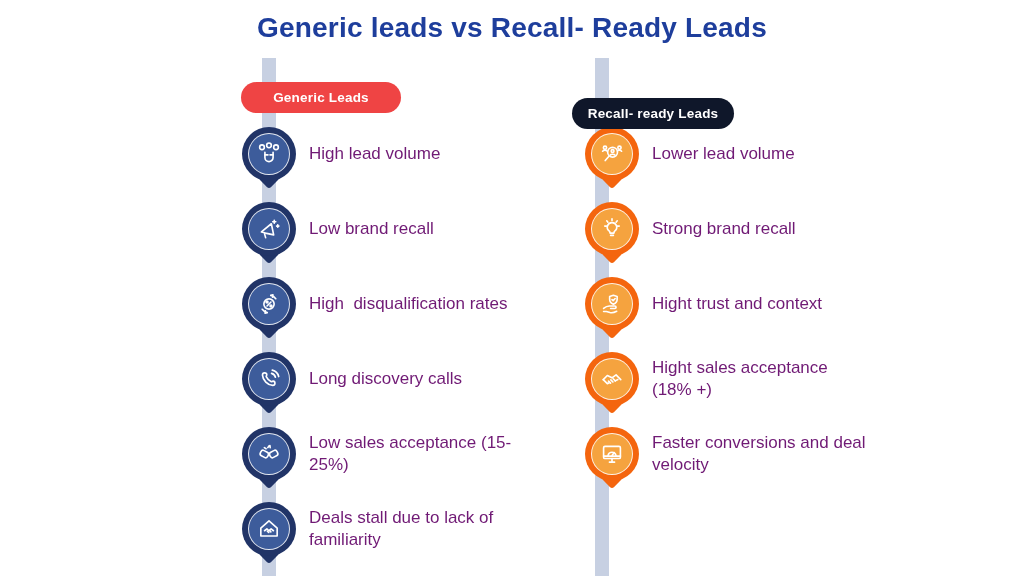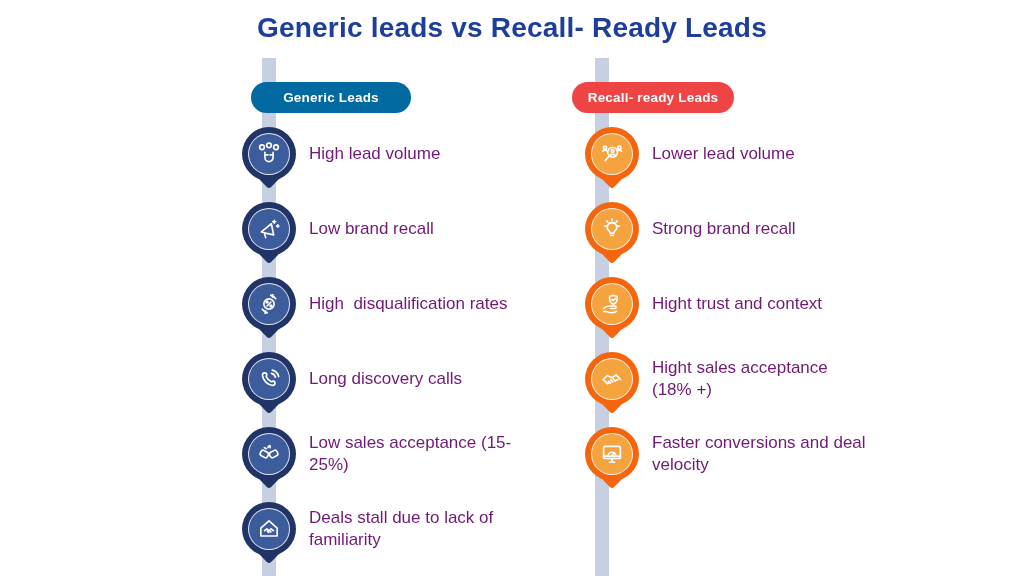--- a/index.html
+++ b/index.html
@@ -5,22 +5,22 @@
   html,body{margin:0;padding:0;background:#fff;}
   .canvas{position:relative;width:1024px;height:576px;background:#ffffff;overflow:hidden;
           font-family:"Liberation Sans",sans-serif;}
   .title{position:absolute;top:12px;left:0;width:100%;text-align:center;
          font-size:28px;font-weight:bold;color:#1e3e9c;letter-spacing:.2px;}
   .tbar{position:absolute;top:58px;width:14px;height:518px;background:#c7d0e2;}
   .tbar.left{left:262px;} .tbar.right{left:595px;}
   .pill{position:absolute;top:82px;height:31px;border-radius:16px;color:#fff;
         font-size:13.5px;font-weight:bold;display:flex;align-items:center;justify-content:center;
         letter-spacing:.2px;z-index:3;}
-  .pill.left{left:251px;width:160px;background:#0369a1;text-align:center;}
-  .pill.right{left:572px;width:162px;background:#ef4444;}
+  .pill.left{left:241px;width:160px;background:#ef4444;text-align:center;}
+  .pill.right{left:572px;width:162px;background:#0f172a;margin-top:16px;}
   .col{position:absolute;top:116px;display:flex;flex-direction:column;z-index:2;}
   .col.left{left:242px;} .col.right{left:585px;}
   .row{height:75px;display:flex;align-items:center;}
   .pin{position:relative;width:54px;height:54px;flex-shrink:0;}
   .pin .tail{position:absolute;left:50%;bottom:-5px;width:15px;height:15px;
              transform:translateX(-50%) rotate(45deg);border-radius:3px;}
   .pin .outer{position:absolute;inset:0;border-radius:50%;display:flex;
               align-items:center;justify-content:center;}
   .pin .inner{width:42px;height:42px;border-radius:50%;display:flex;align-items:center;
               justify-content:center;border:1.5px solid rgba(255,255,255,.85);box-sizing:border-box;}

